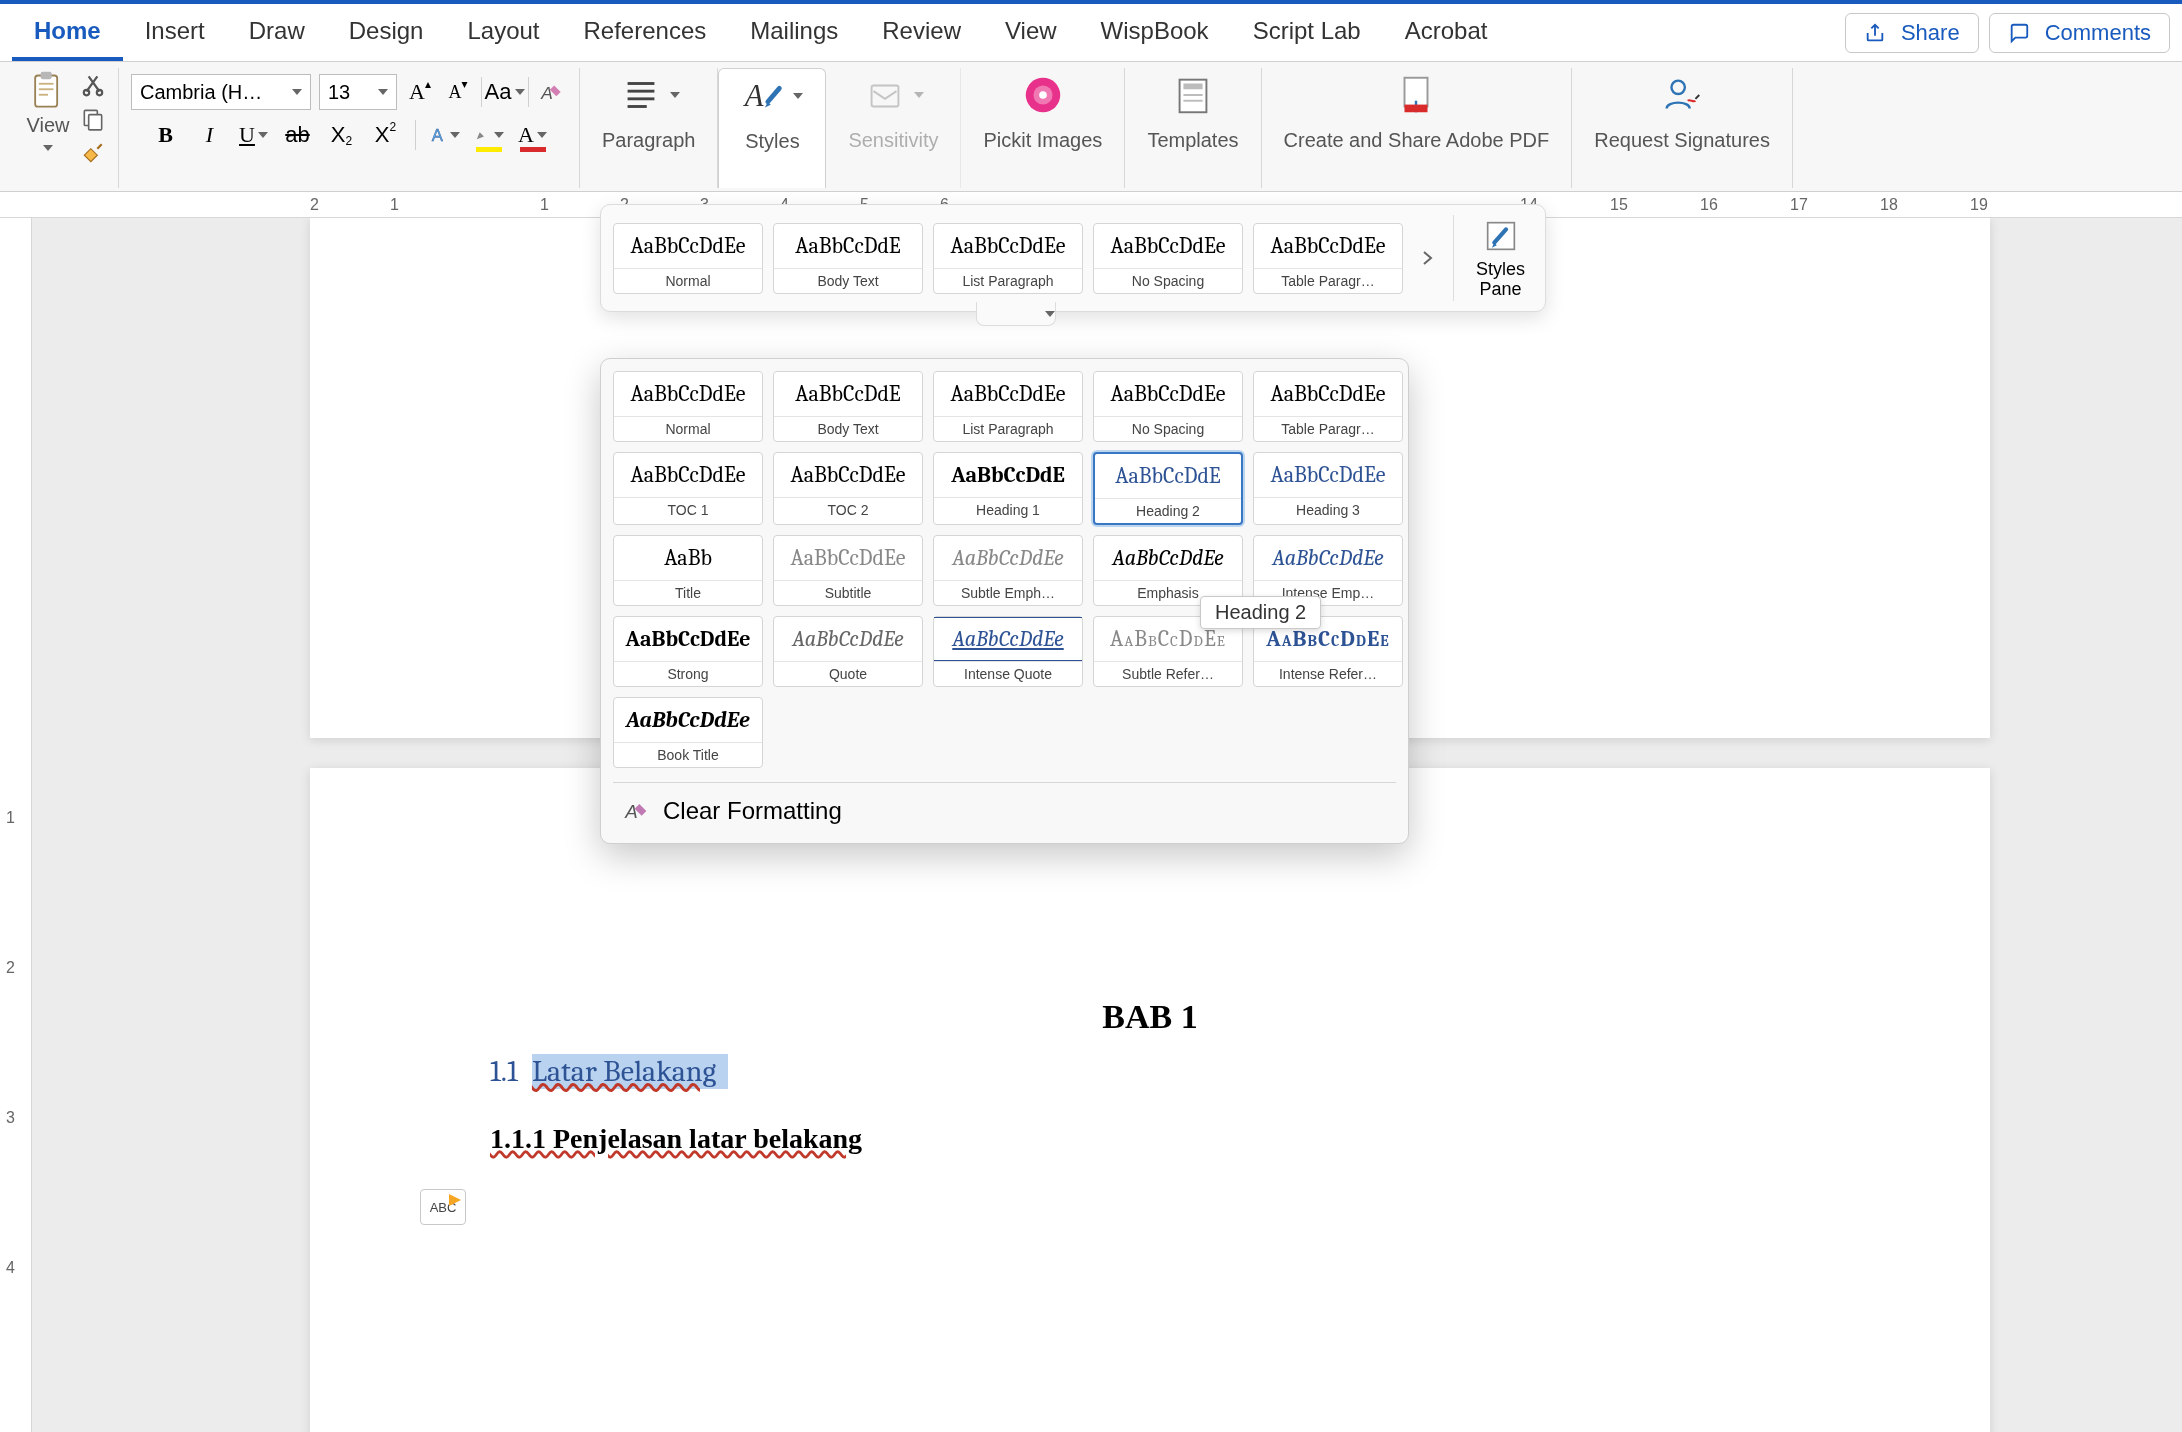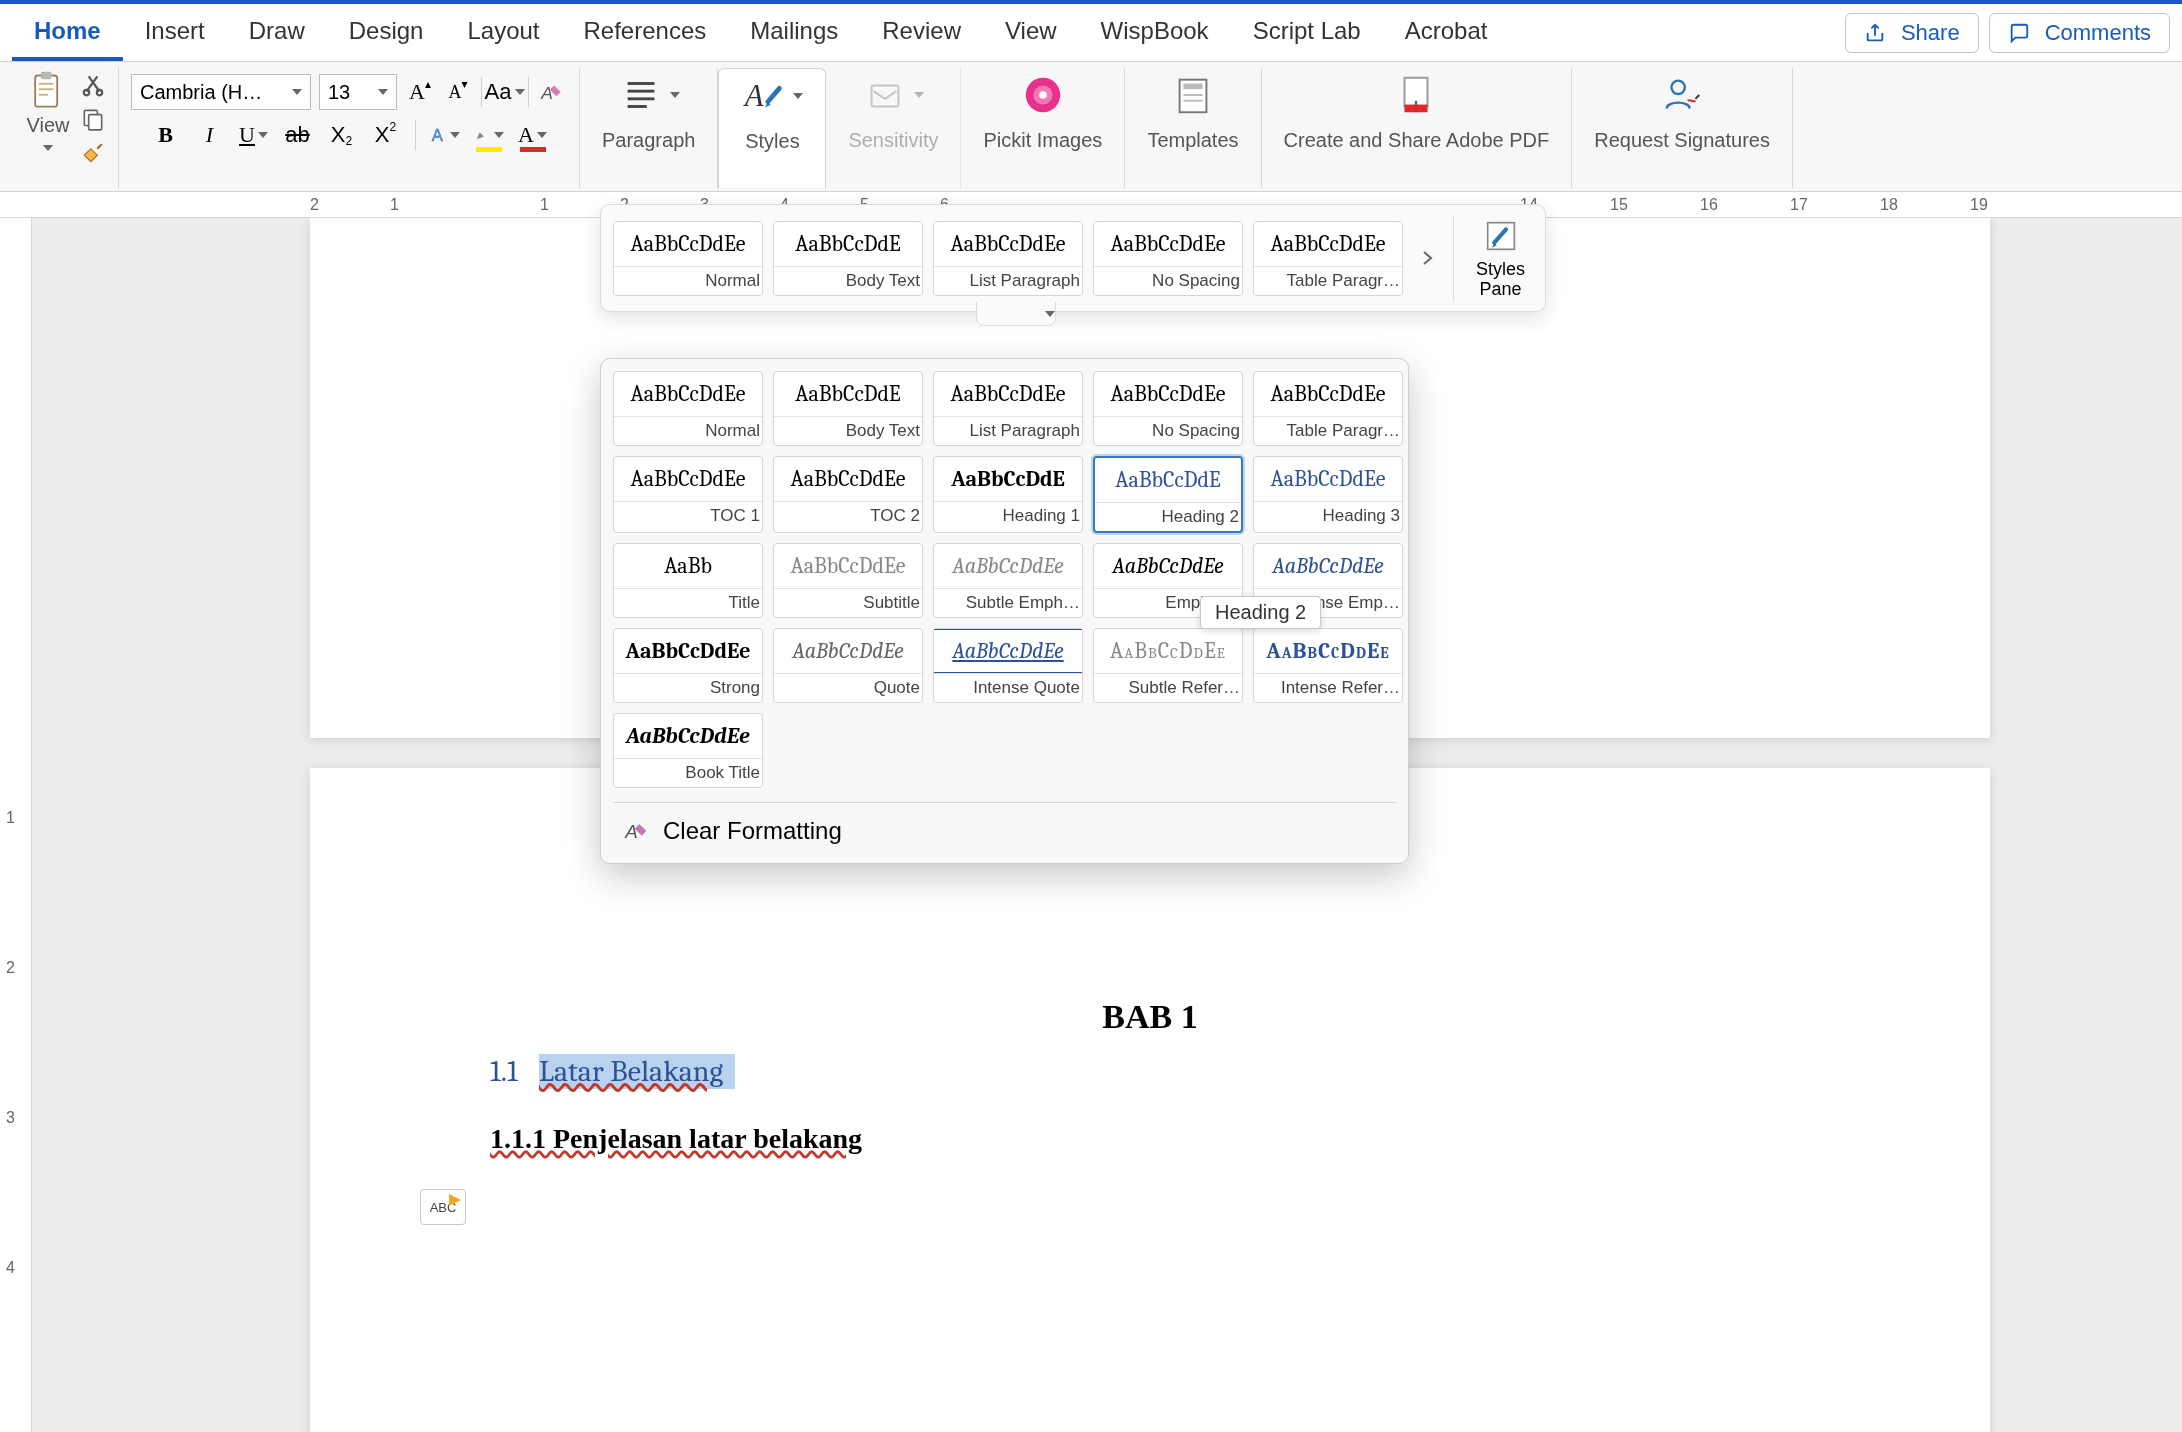--- a/index.html
+++ b/index.html
@@ -205,21 +205,21 @@
 
   .doc-title { text-align:center; font-family: "Times New Roman", serif; font-weight: bold; font-size: 34px; margin-bottom: 18px;}
   .doc-sub { text-align:center; font-family:"Times New Roman",serif; font-weight:bold; font-size:34px; margin-bottom: 70px;}
   .doc-body { padding: 0 180px; }
   .heading2 {
     font-family: Cambria, serif;
     font-size: 30px;
     color: #2e5395;
     display: inline-flex;
     align-items: baseline;
-    gap: 21px;
+    gap: 14px;
   }
   .heading2 .selected {
     background: #b9d2f0;
     text-decoration: underline;
     text-decoration-color: #c0392b;
     text-decoration-style: wavy;
     padding-right: 12px;
   }
   .heading3 {
     font-family: "Times New Roman", serif;
@@ -270,22 +270,22 @@
   .style-swatch .preview {
     height: 44px;
     display:flex;align-items:center;justify-content:center;
     font-family: Cambria, serif;
     font-size: 22px;
     overflow:hidden;
     white-space:nowrap;
   }
   .style-swatch .name {
     border-top: 1px solid #e4e4e4;
-    font-size: 17px;
-    text-align: right;
+    font-size: 14px;
+    text-align: center;
     padding: 4px 2px;
     color: #444;
     white-space: nowrap;
     overflow: hidden;
     text-overflow: ellipsis;
   }
   .style-swatch.selected { border: 2px solid #3a77c2; box-shadow: 0 0 0 2px #bcd5ef; }
   .quick-more {
     width: 30px; height: 80px;
     display:flex;align-items:center;justify-content:center;

